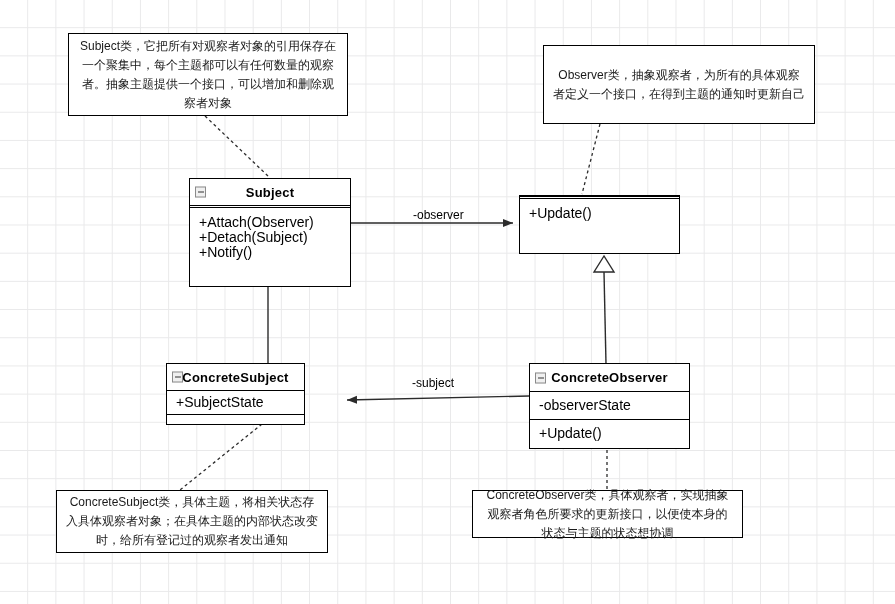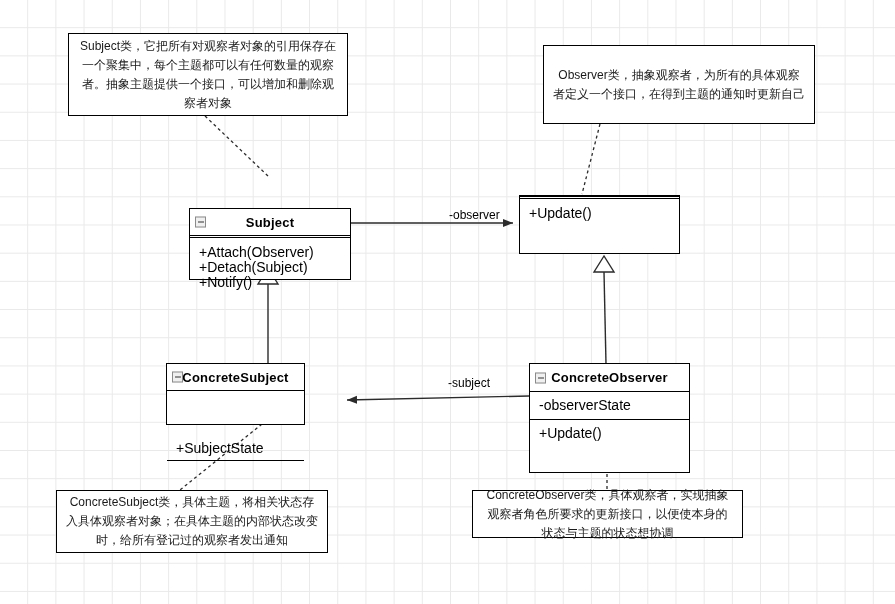--- a/index.html
+++ b/index.html
@@ -117,21 +117,20 @@
   }
 
   
   .edge-label {
     position: absolute;
     font-size: 12px;
     color: #000000;
     background: transparent;
     white-space: nowrap;
     z-index: 6;
-    margin-left: 36px;
   }
 </style>
 </head>
 <body>
 
 <div id="canvas">
 
   <svg id="edges" viewBox="0 0 895 604" xmlns="http://www.w3.org/2000/svg">
     <defs>
       <marker id="arrowOpen" markerWidth="12" markerHeight="12" refX="10" refY="4" orient="auto" markerUnits="userSpaceOnUse">
@@ -167,21 +166,21 @@
   </div>
 
   <div class="note" style="left:56px; top:490px; width:272px; height:63px;">
     <span class="note-text">ConcreteSubject类，具体主题，将相关状态存入具体观察者对象；在具体主题的内部状态改变时，给所有登记过的观察者发出通知</span>
   </div>
 
   <div class="note" style="left:472px; top:490px; width:271px; height:48px;">
     <span class="note-text">ConcreteObserver类，具体观察者，实现抽象观察者角色所要求的更新接口，以便使本身的状态与主题的状态想协调</span>
   </div>
 
-  <div class="uml-class" style="left:189px; top:178px; width:162px; height:72px;margin-top:30px;">
+  <div class="uml-class" style="left:189px; top:178px; width:162px; height:109px;">
     <div class="uml-title" style="height:26px;">
       <span class="collapse-icon"></span>
       <span>Subject</span>
     </div>
     <div class="uml-sep-double" style="height:4px;"></div>
     <div class="uml-compartment">
       <div class="member">+Attach(Observer)</div>
       <div class="member">+Detach(Subject)</div>
       <div class="member">+Notify()</div>
     </div>
@@ -193,28 +192,28 @@
       <div class="member">+Update()</div>
     </div>
   </div>
 
   <div class="uml-class" style="left:166px; top:363px; width:139px; height:62px;">
     <div class="uml-title" style="height:26px;">
       <span class="collapse-icon"></span>
       <span>ConcreteSubject</span>
     </div>
     <div class="uml-sep"></div>
-    <div class="uml-compartment" style="padding-top:4px; padding-bottom:4px;margin-top:46px;">
+    <div class="uml-compartment" style="padding-top:4px; padding-bottom:4px;">
       <div class="member">+SubjectState</div>
     </div>
     <div class="uml-sep"></div>
     <div class="uml-compartment empty"></div>
   </div>
 
-  <div class="uml-class" style="left:529px; top:363px; width:161px; height:110px;">
+  <div class="uml-class" style="left:529px; top:363px; width:161px; height:86px;">
     <div class="uml-title" style="height:27px;">
       <span class="collapse-icon"></span>
       <span>ConcreteObserver</span>
     </div>
     <div class="uml-sep"></div>
     <div class="uml-compartment" style="padding-top:6px; padding-bottom:6px;">
       <div class="member">-observerState</div>
     </div>
     <div class="uml-sep"></div>
     <div class="uml-compartment" style="padding-top:6px; padding-bottom:6px;">

